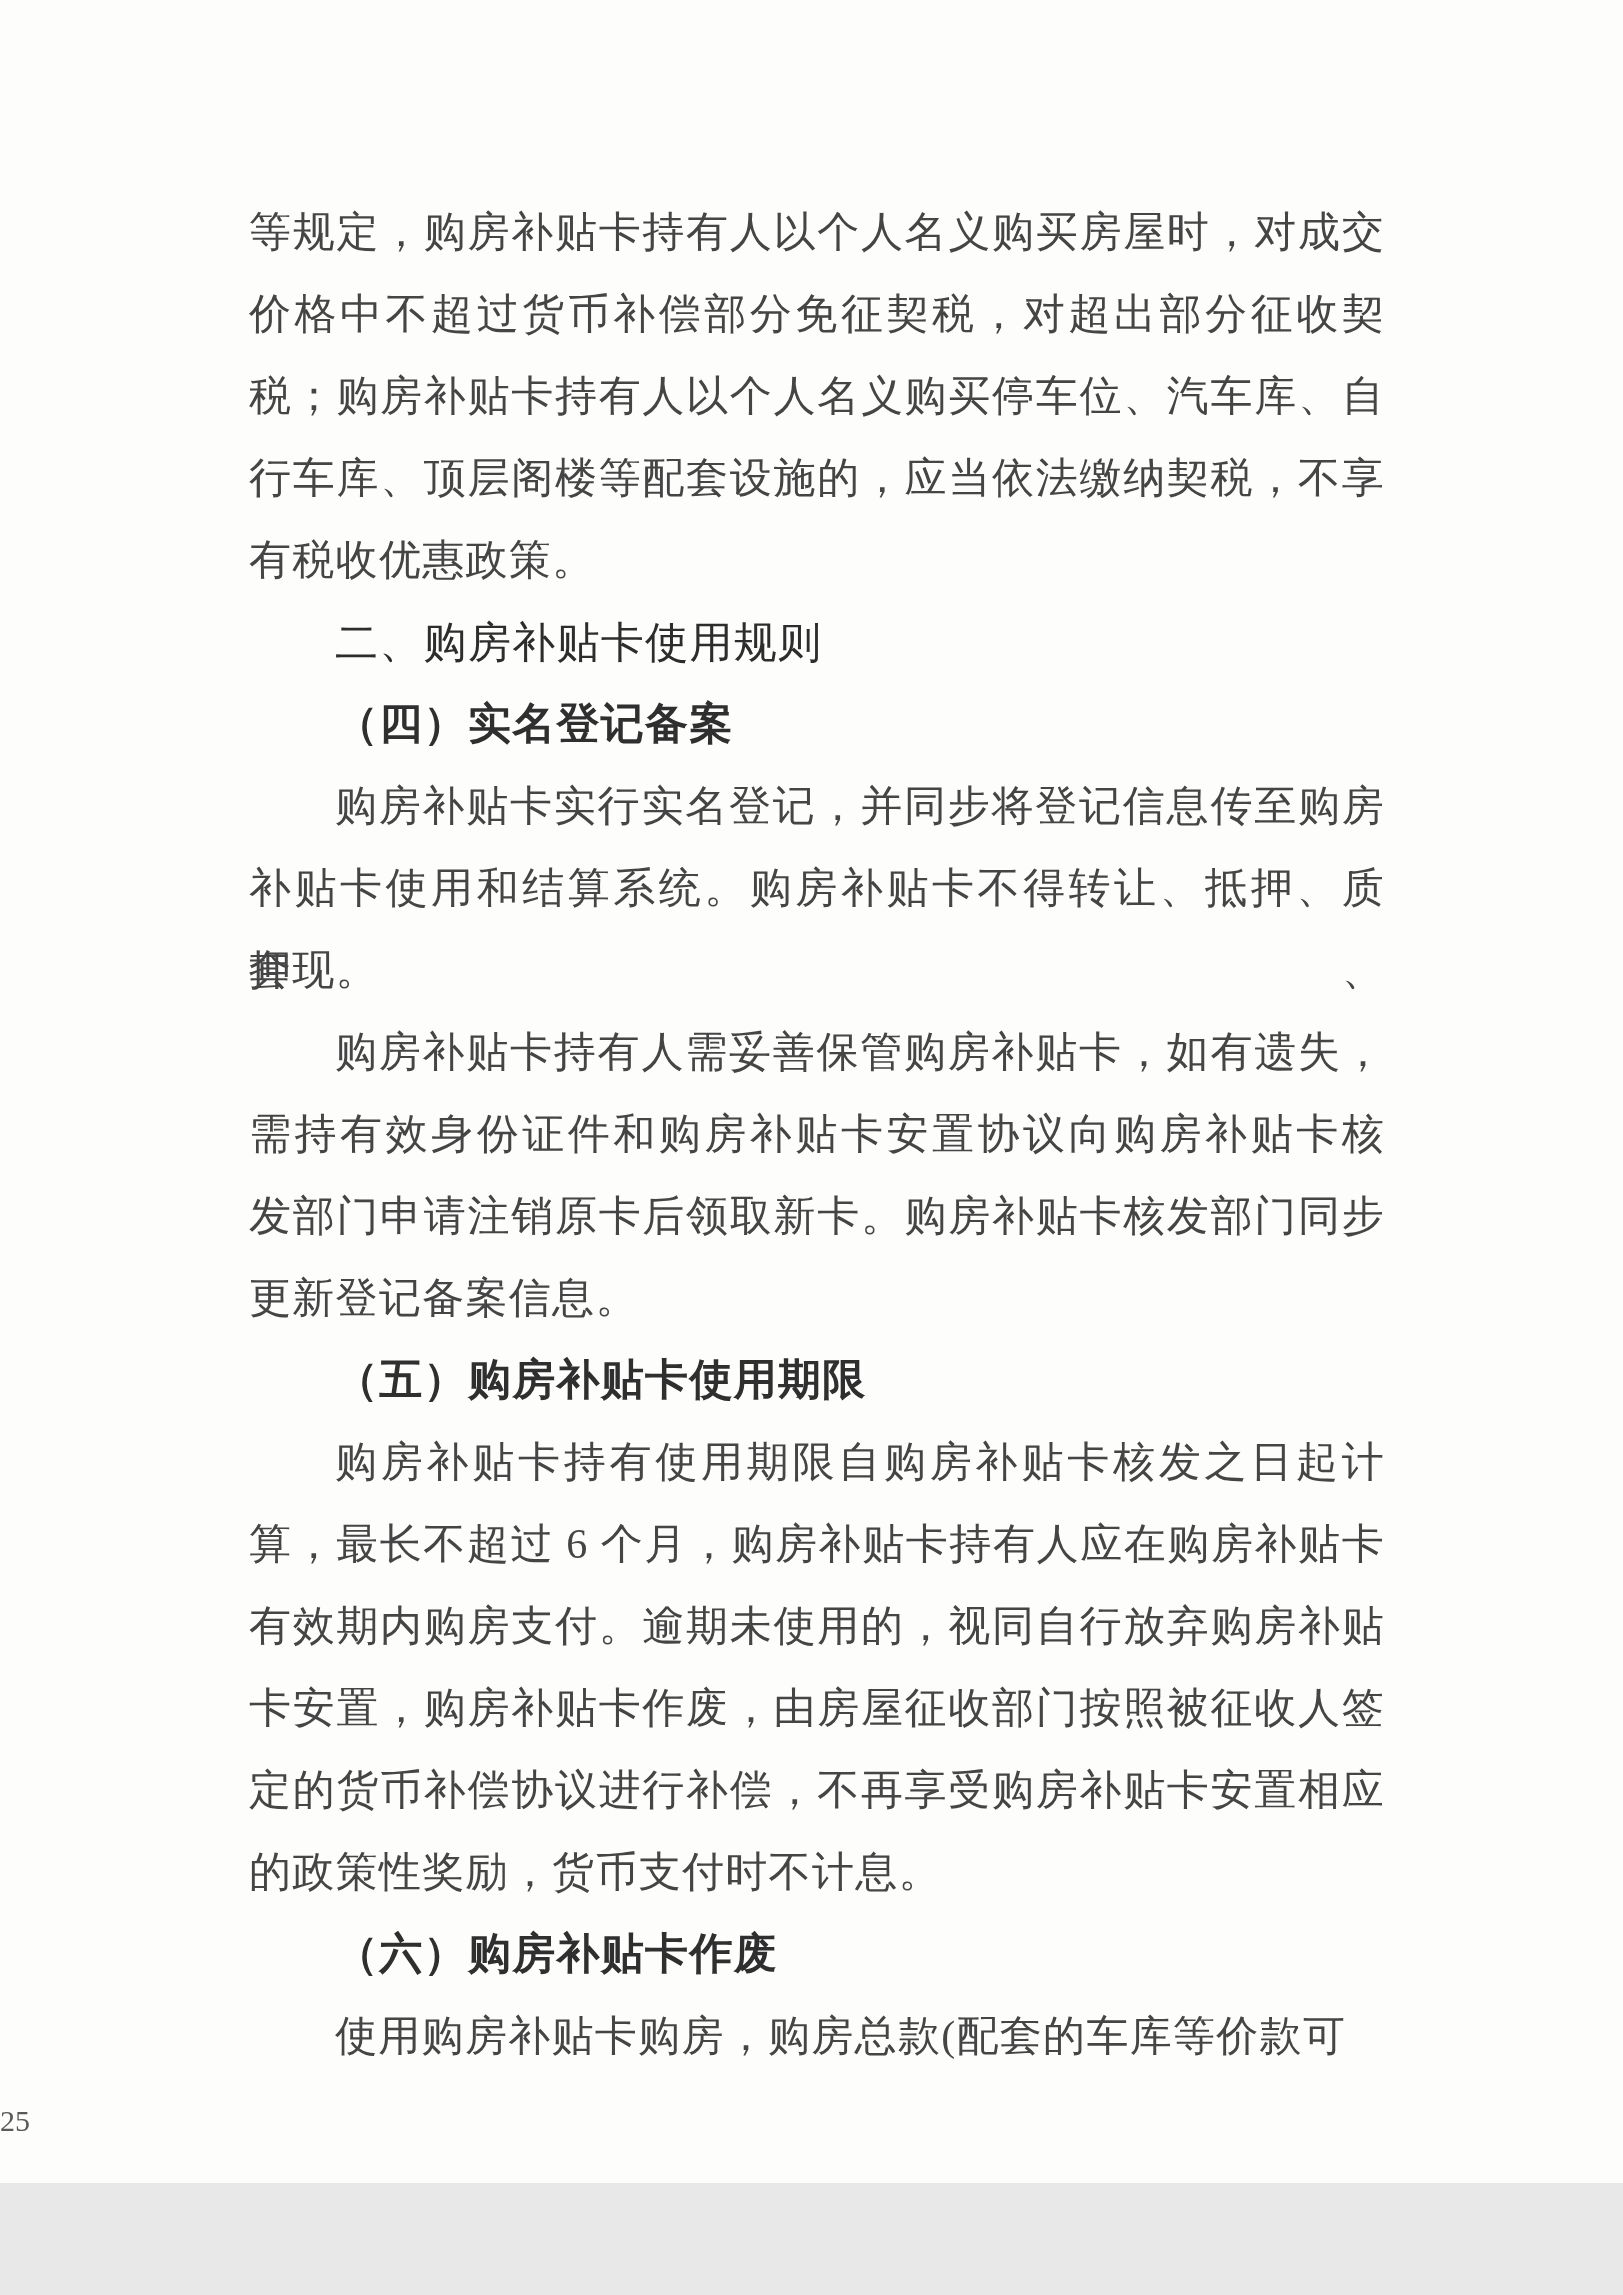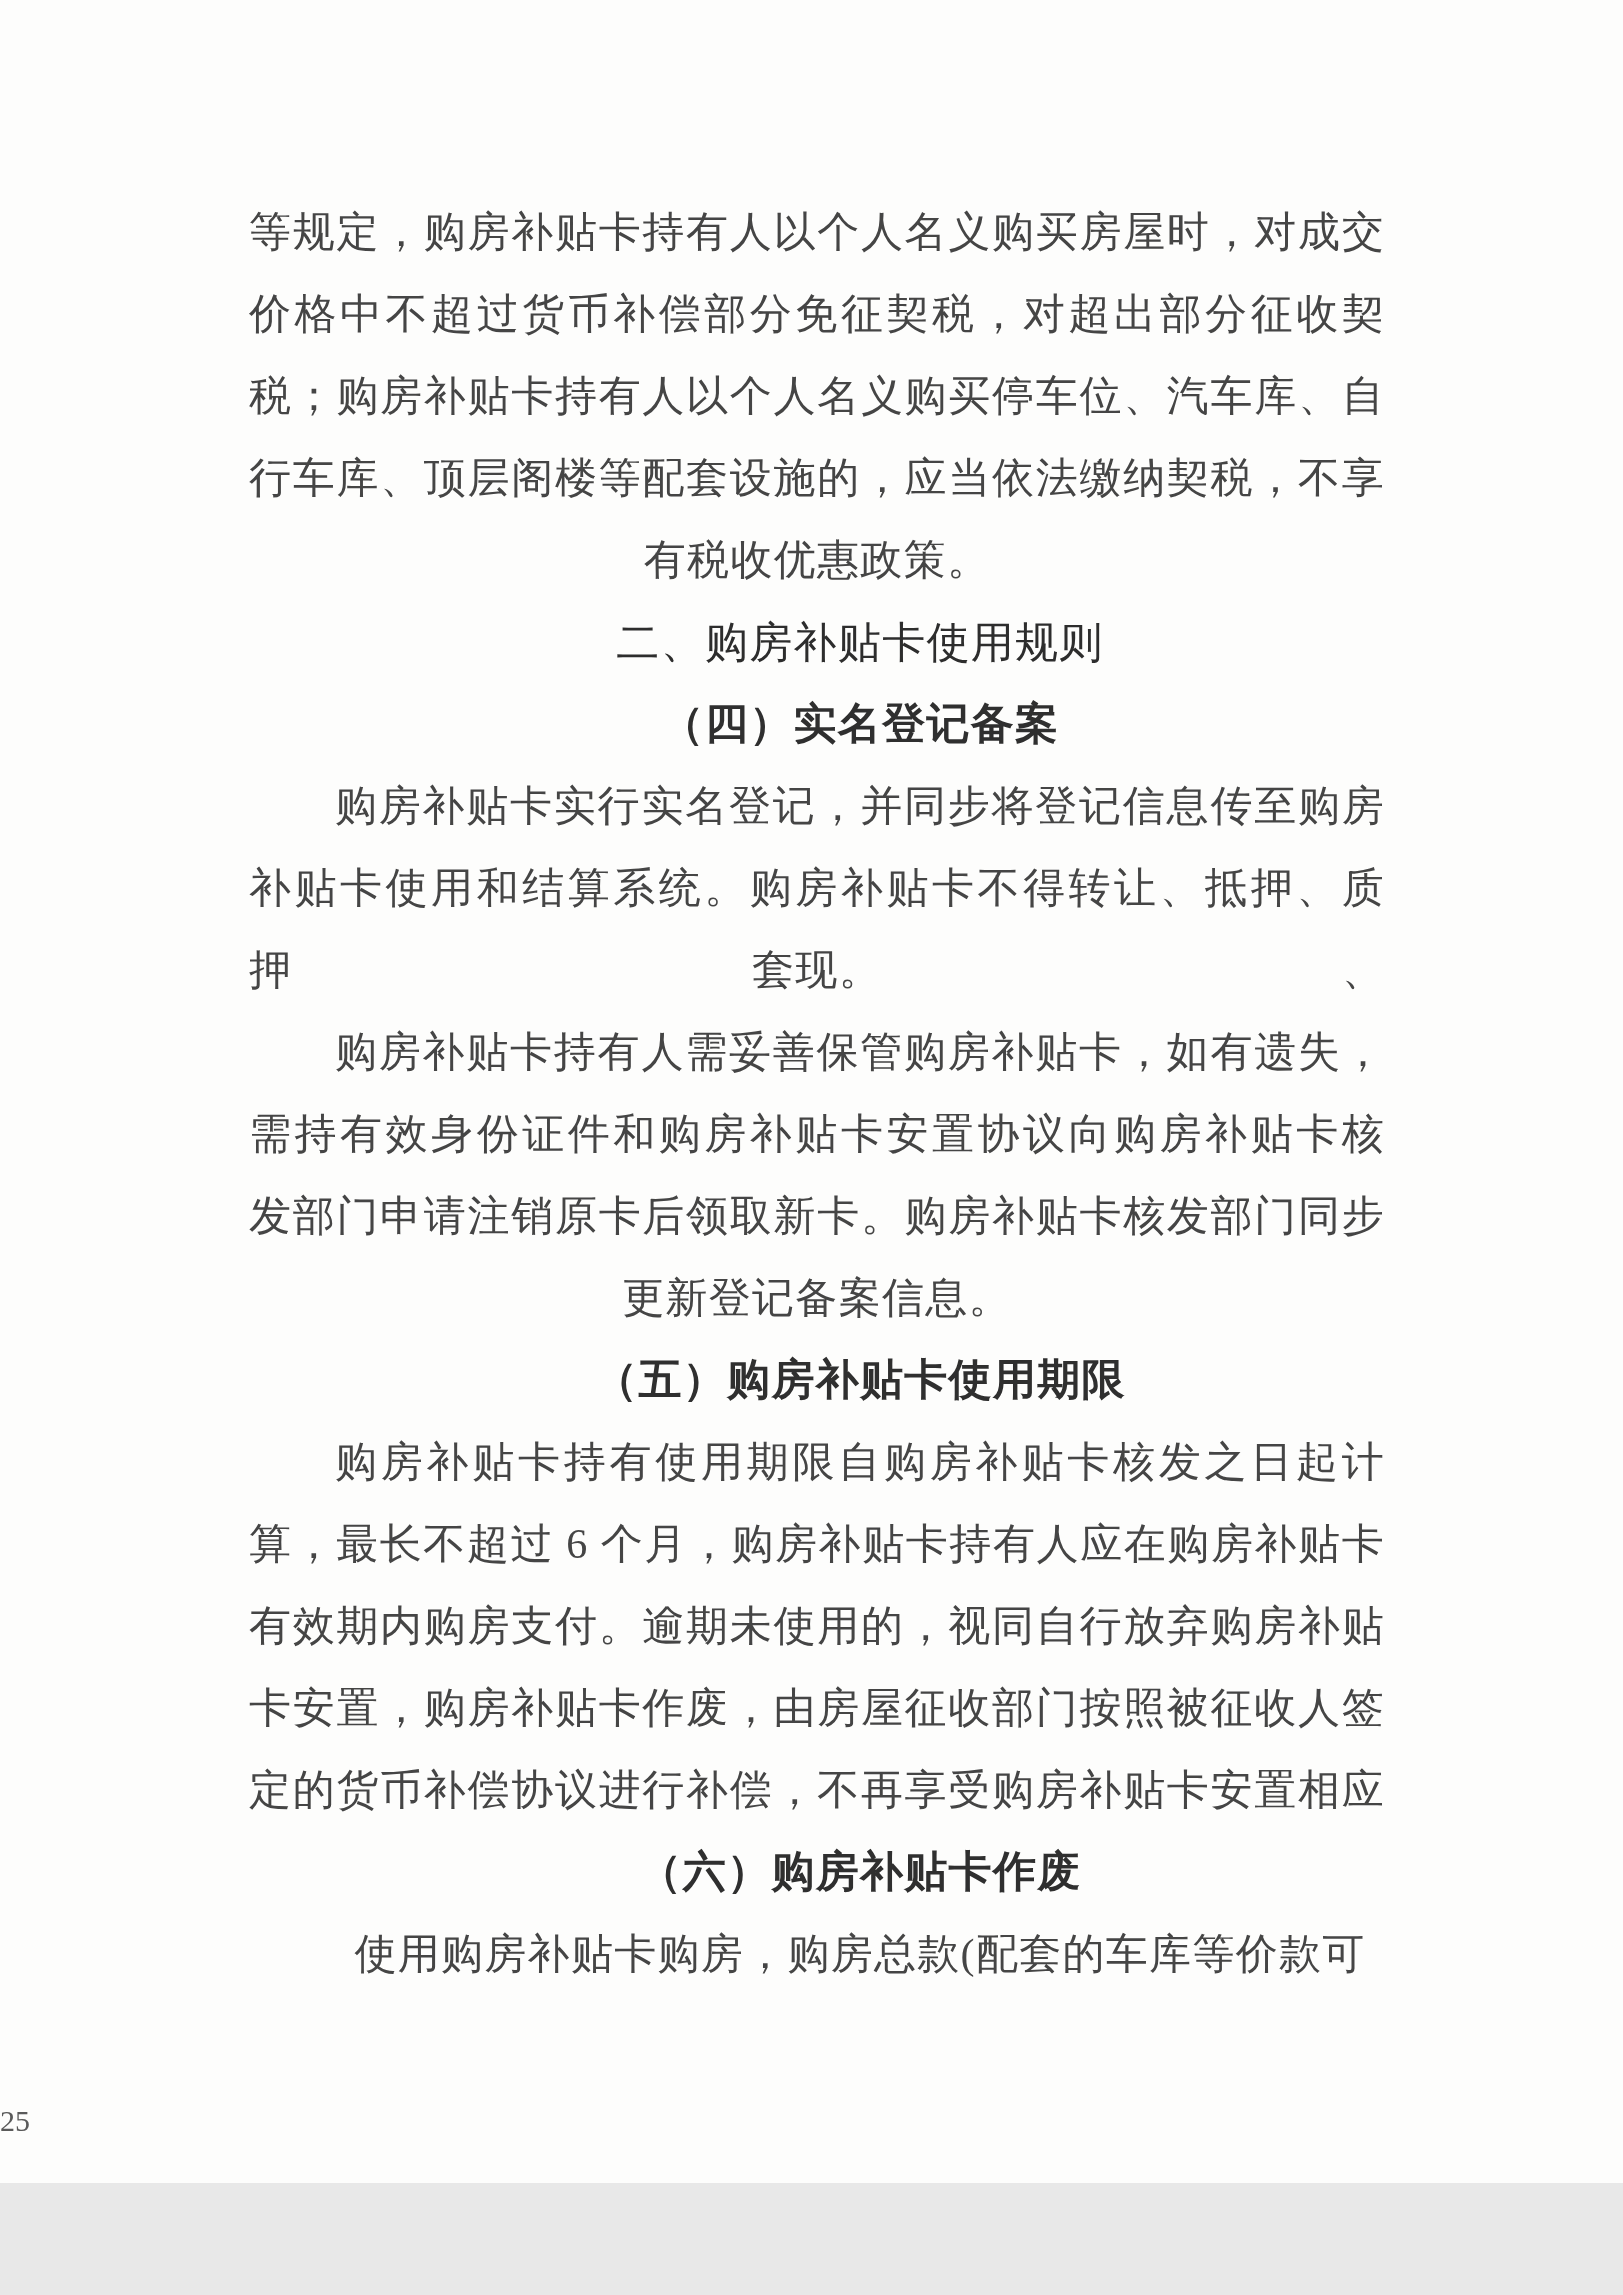--- a/index.html
+++ b/index.html
@@ -21,21 +21,21 @@
     left: 249px;
     top: 191px;
     width: 1136px;
   }
   .line {
     height: 82px;
     line-height: 82px;
     font-size: 42px;
     letter-spacing: 1.3px;
     color: #454545;
-    text-align: center;
+    text-align: left;
   }
   .line.justify {
     text-align: justify;
     text-align-last: justify;
   }
   .line.indent {
     text-indent: 86px;
   }
   .line.heading-hei {
     font-family: "Liberation Sans", "DejaVu Sans", sans-serif;
@@ -79,18 +79,19 @@
       <div class="line body justify indent">购房补贴卡持有人需妥善保管购房补贴卡，如有遗失，</div>
       <div class="line body justify">需持有效身份证件和购房补贴卡安置协议向购房补贴卡核</div>
       <div class="line body justify">发部门申请注销原卡后领取新卡。购房补贴卡核发部门同步</div>
       <div class="line body">更新登记备案信息。</div>
       <div class="line heading-kai indent">（五）购房补贴卡使用期限</div>
       <div class="line body justify indent">购房补贴卡持有使用期限自购房补贴卡核发之日起计</div>
       <div class="line body justify">算，最长不超过 6 个月，购房补贴卡持有人应在购房补贴卡</div>
       <div class="line body justify">有效期内购房支付。逾期未使用的，视同自行放弃购房补贴</div>
       <div class="line body justify">卡安置，购房补贴卡作废，由房屋征收部门按照被征收人签</div>
       <div class="line body justify">定的货币补偿协议进行补偿，不再享受购房补贴卡安置相应</div>
+      <div class="line body">的政策性奖励，货币支付时不计息。</div>
       <div class="line heading-kai indent">（六）购房补贴卡作废</div>
       <div class="line body indent">使用购房补贴卡购房，购房总款(配套的车库等价款可</div>
     </div>
   <div class="pagenum">25</div>
 </div>
 
 
 </body></html>

